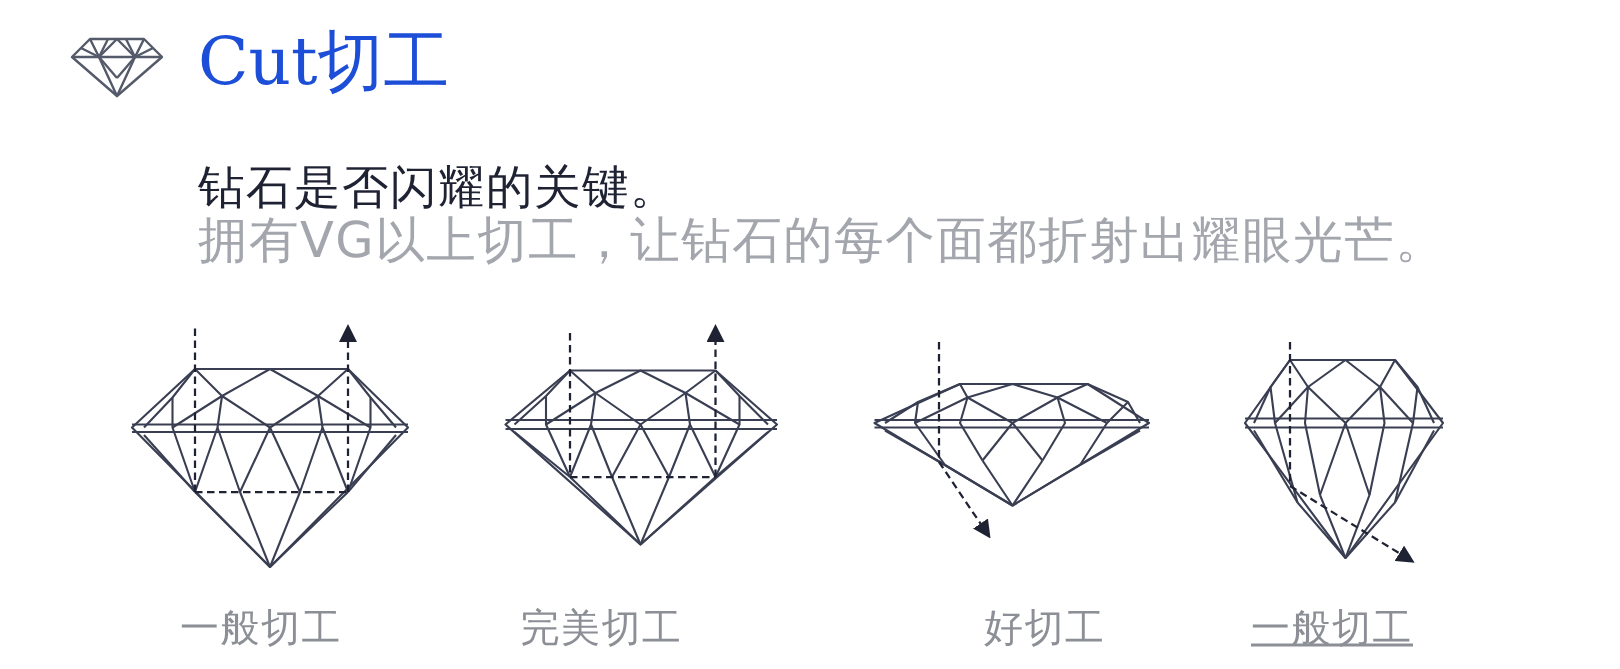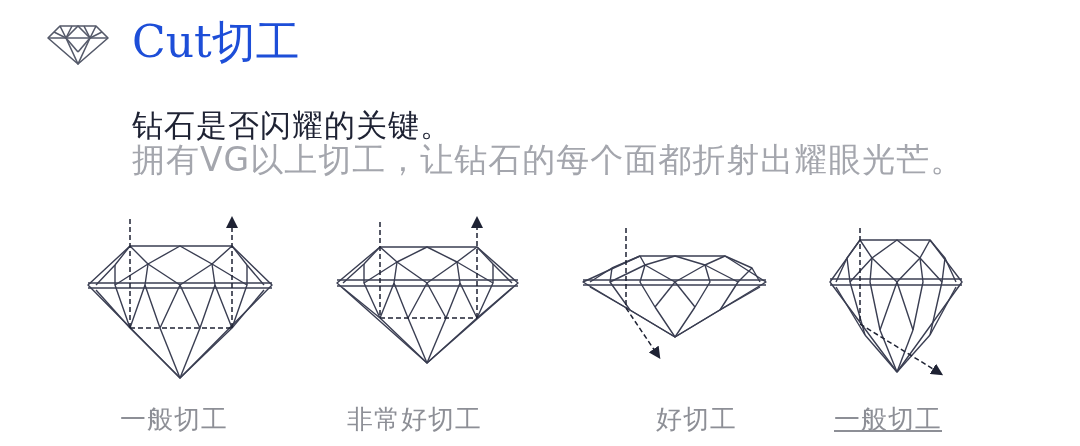--- a/index.html
+++ b/index.html
@@ -136,15 +136,15 @@
     <line x1="836" y1="287" x2="865" y2="335"></line>
     <line x1="956" y1="287" x2="930" y2="335"></line>
   </g>
   <g fill="none" stroke="#1e2233" stroke-width="1.5" stroke-dasharray="5,3">
     <line x1="860" y1="228" x2="860" y2="324"></line>
     <line x1="860" y1="324" x2="938" y2="372" marker-end="url(#arr)"></line>
   </g>
 </svg>
 
 <div class="abs label" style="left:120px;">一般切工</div>
-<div class="abs label" style="left:347px;">非常好切工</div>
+<div class="abs label" style="left:347px;">完美切工</div>
 <div class="abs label" style="left:656px;">好切工</div>
 <div class="abs label" style="left:834px;text-decoration:underline;">一般切工</div>
 
 </body></html>

